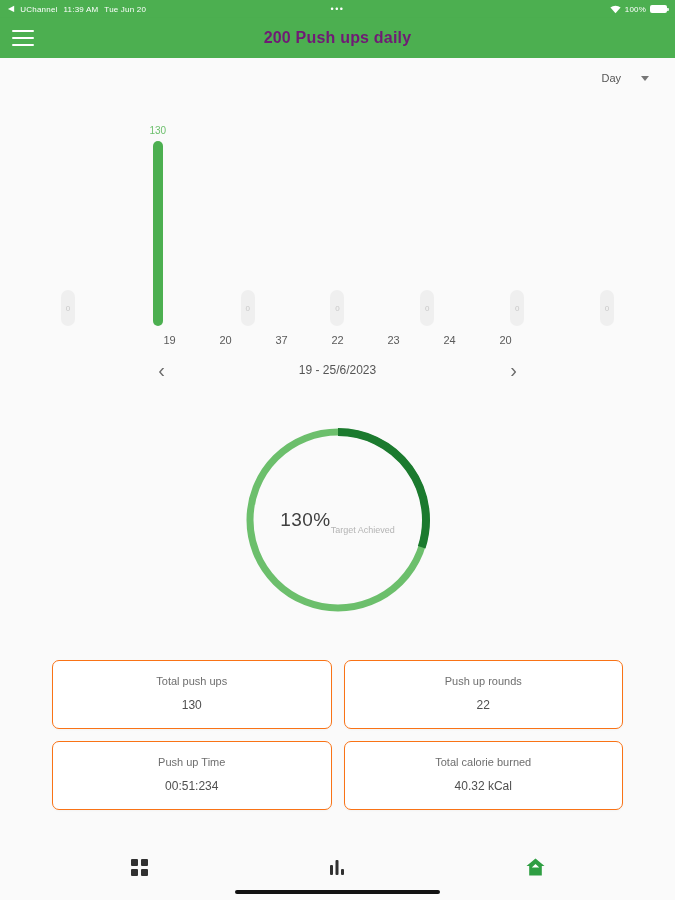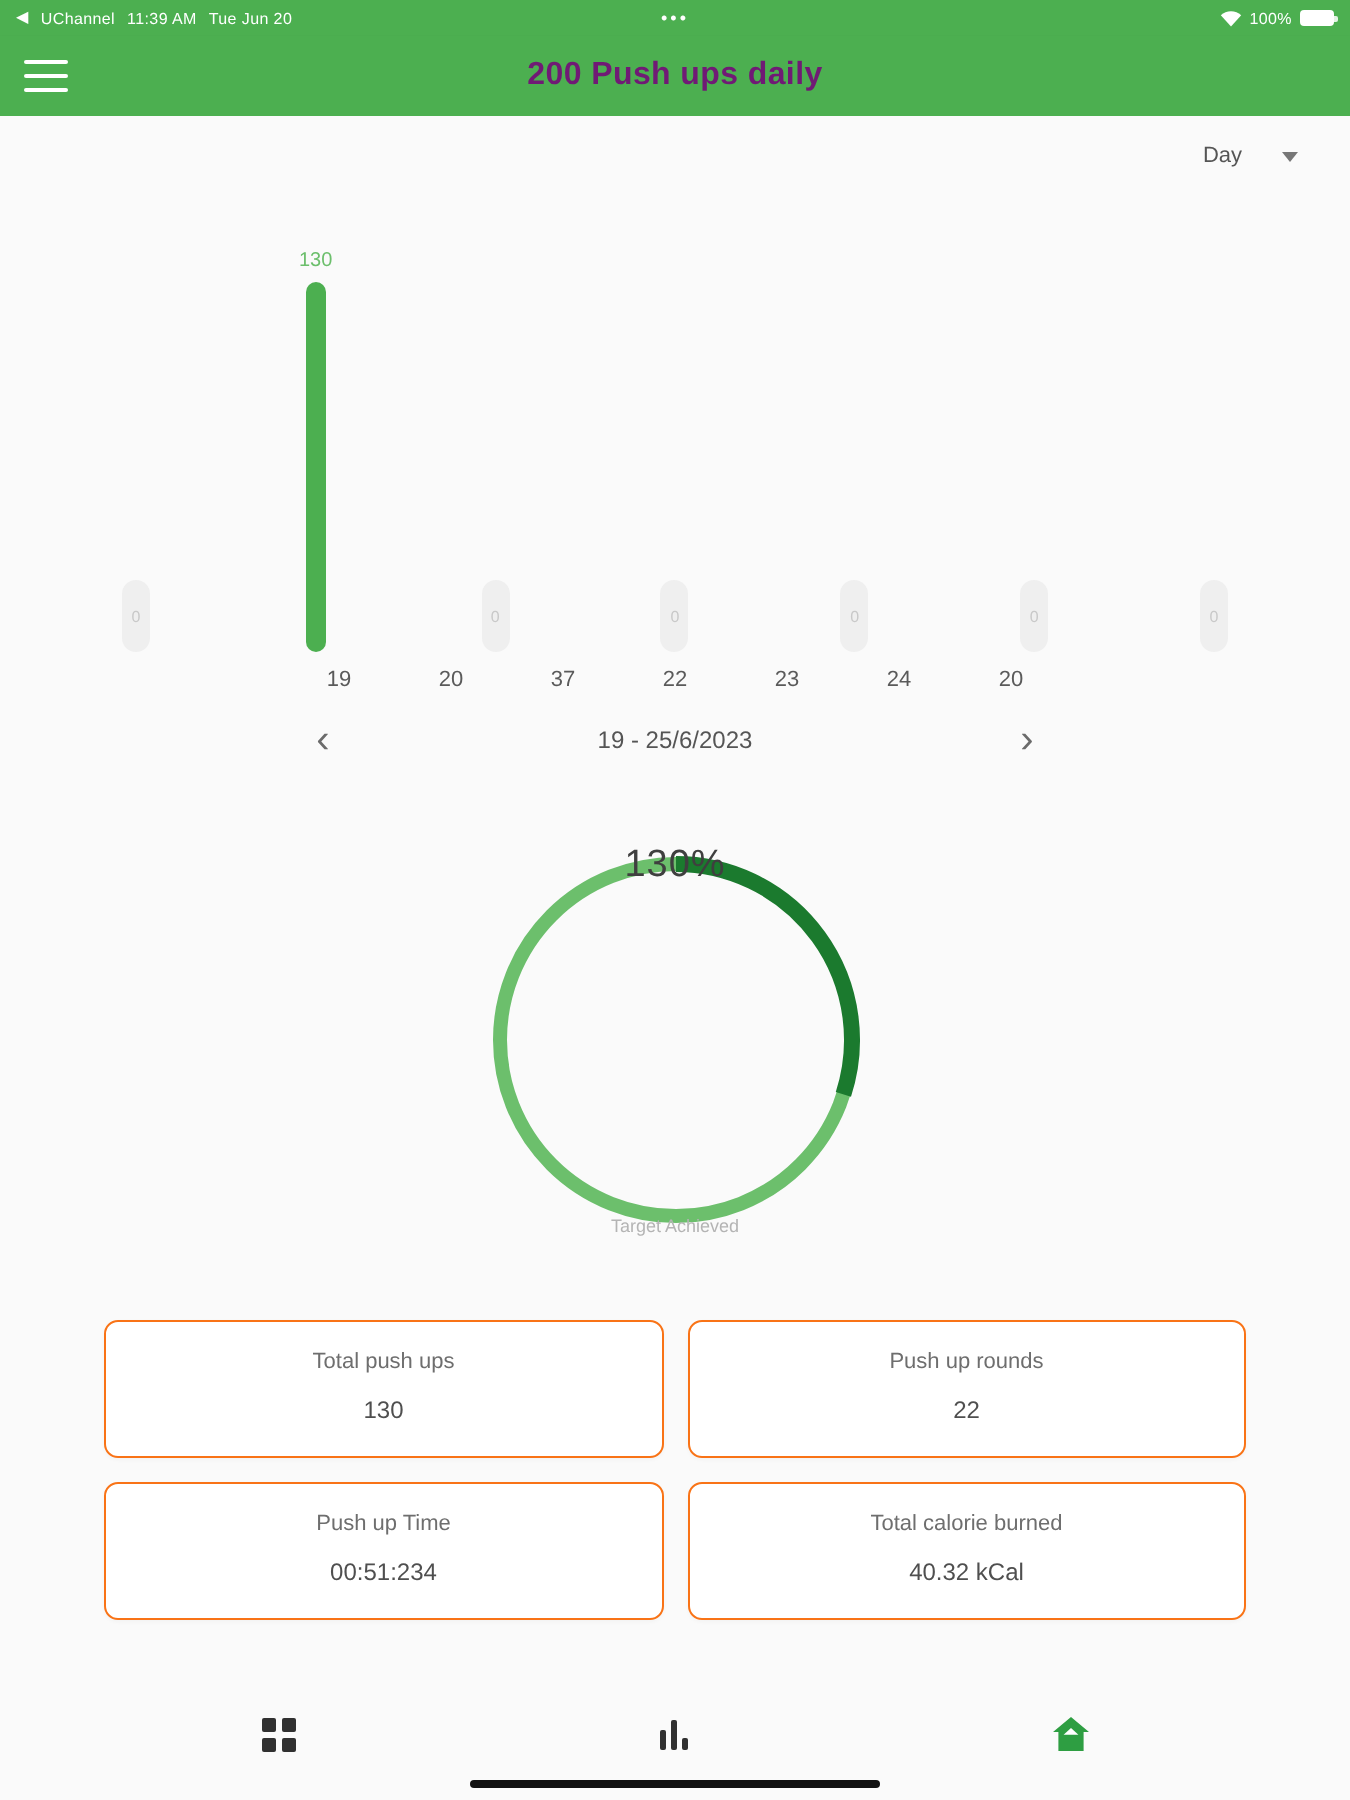--- a/index.html
+++ b/index.html
@@ -237,23 +237,23 @@
   .ring {
     position: relative;
     width: 196px;
     height: 196px;
   }
   .ring svg { display: block; }
   .ring-center {
     position: absolute;
     inset: 0;
     display: flex;
-    flex-direction: column;
-    align-items: center;
-    justify-content: space-between;
+    flex-direction: row;
+    align-items: center;
+    justify-content: center;
     text-align: center;
   }
   .ring-pct {
     font-size: 19px;
     color: #3f3f3f;
     letter-spacing: .5px;
   }
   .ring-sub {
     font-size: 9px;
     color: #b4b4b4;

